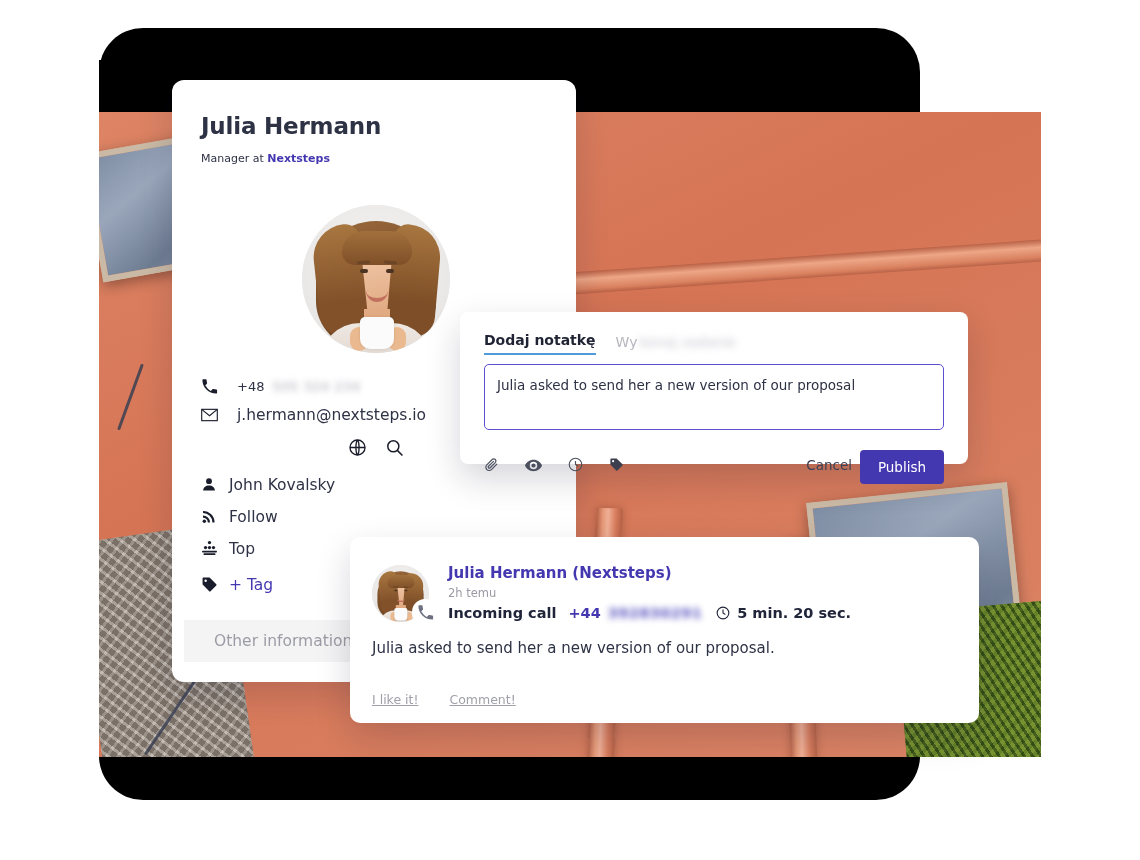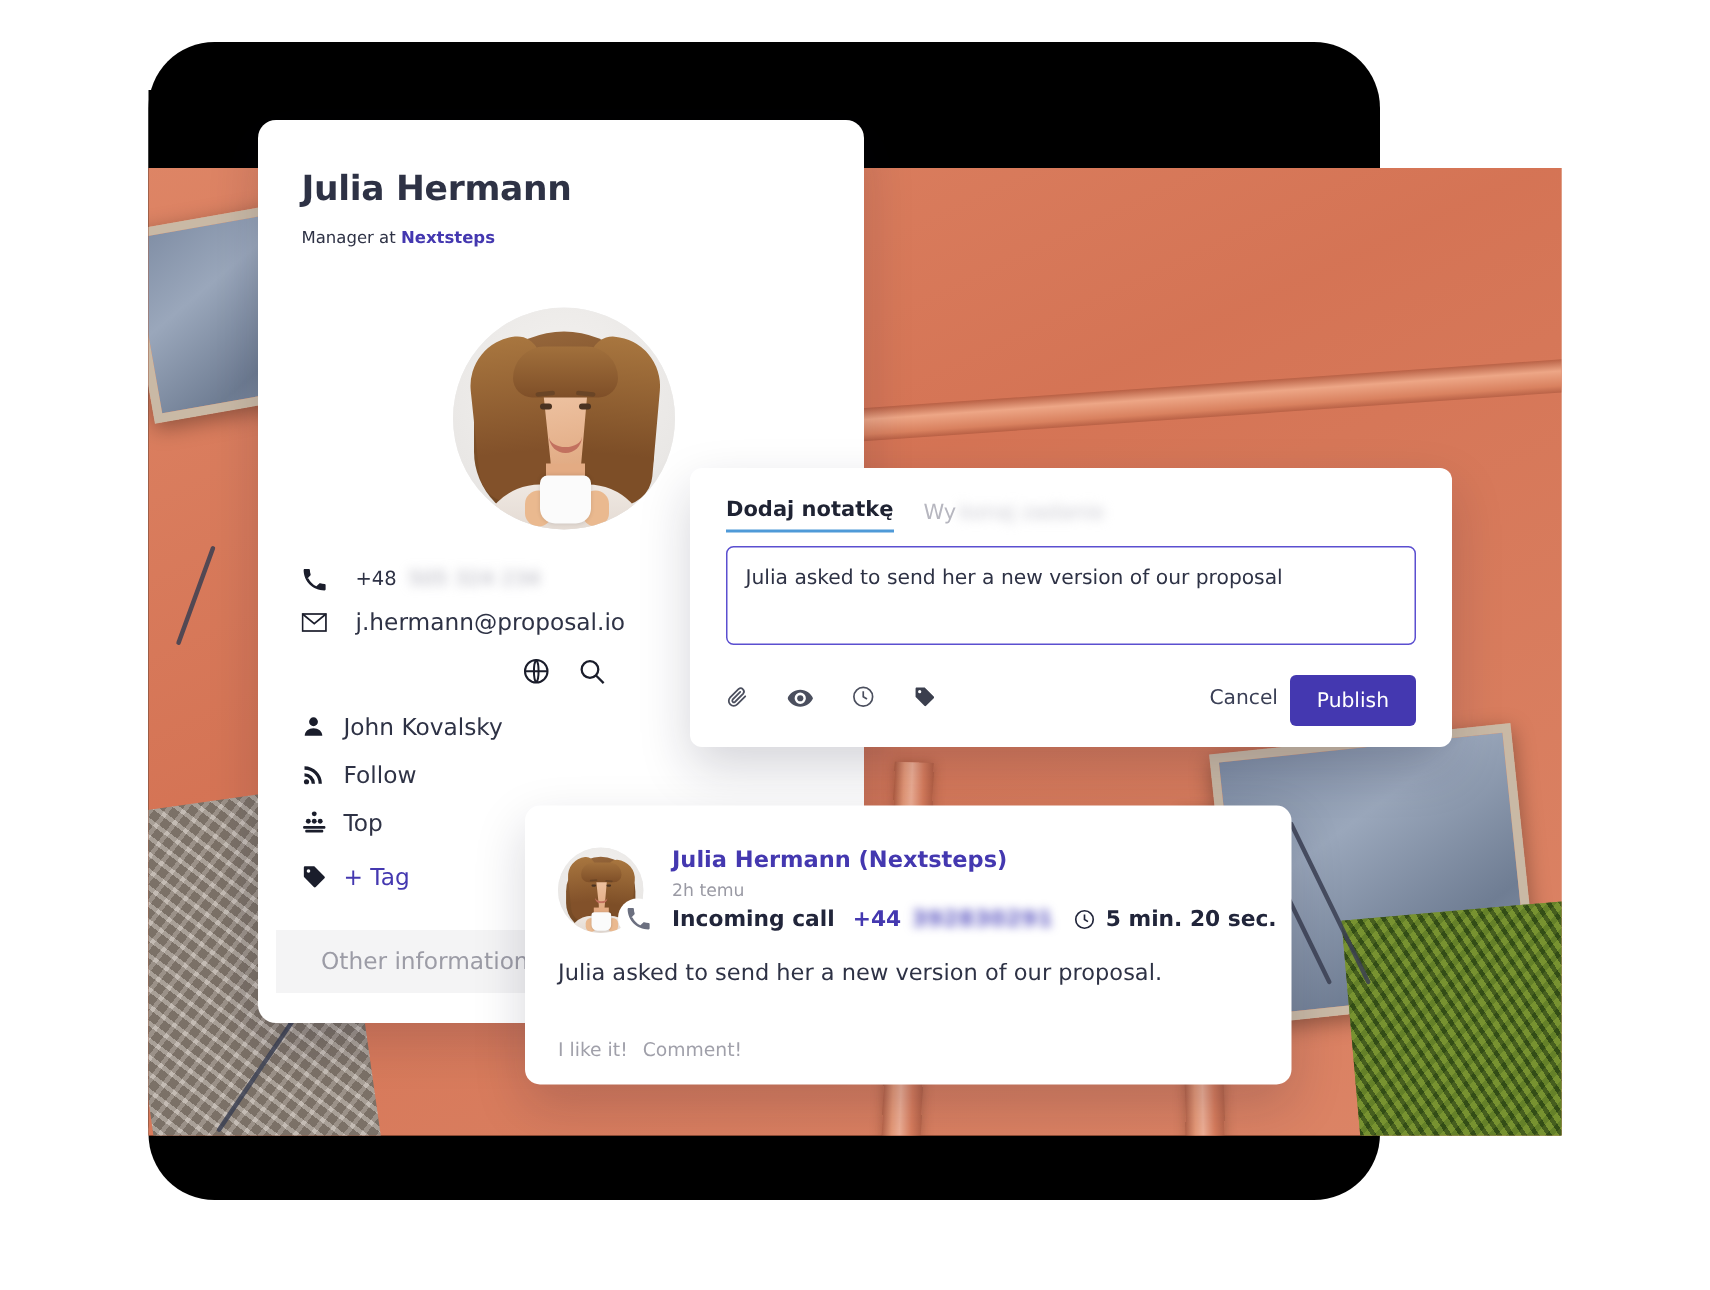--- a/index.html
+++ b/index.html
@@ -295,21 +295,21 @@
     font-size: 15.5px;
     color: #9c9ca6;
   }
 
   
   #note-editor {
     position: absolute;
     left: 460px;
     top: 312px;
     width: 508px;
-    height: 186px;
+    height: 152px;
     background: #ffffff;
     border-radius: 8px;
     box-shadow: 0 14px 34px rgba(20,20,50,0.18);
   }
   #note-tabs {
     position: absolute;
     left: 24px;
     top: 20px;
     display: flex;
     align-items: flex-end;
@@ -379,25 +379,26 @@
     padding: 9px 18px;
     cursor: pointer;
     font-family: "DejaVu Sans", "Liberation Sans", sans-serif;
   }
 
   
   #activity-card {
     position: absolute;
     left: 350px;
     top: 537px;
-    width: 511px;
+    width: 589px;
     height: 186px;
     background: #ffffff;
     border-radius: 10px;
     box-shadow: 0 14px 34px rgba(20,20,50,0.17);
+    padding-left: 40px;
   }
   #activity-avatar {
     position: absolute;
     left: 22px;
     top: 28px;
     width: 57px;
     height: 57px;
     border-radius: 50%;
     overflow: hidden;
     background: #efefef;
@@ -469,23 +470,24 @@
     left: 22px;
     top: 102px;
     font-size: 15px;
     color: #2e3245;
   }
   #activity-actions {
     position: absolute;
     left: 22px;
     top: 155px;
     display: flex;
-    gap: 10px;
+    gap: 31px;
     font-size: 12.5px;
     color: #a0a0aa;
+    text-decoration: underline;
   }
   #activity-actions span { cursor: pointer; }
 </style>
 </head>
 <body>
 
 <div id="device-frame"></div>
 <div id="device-frame-ext"></div>
 
 <div id="roof-photo">
@@ -542,21 +544,21 @@
     <span class="phone-blur">505 324 234</span>
   </div>
 
   <div class="contact-row row-mail">
     <span class="ico">
       <svg width="17" height="14" viewBox="0 0 24 18" fill="none" stroke="#1a1d2b" stroke-width="1.6">
           <rect x="1" y="1" width="22" height="16"></rect>
           <path d="M1 1l11 9 11-9"></path>
         </svg>
     </span>
-    <span class="mail-text">j.hermann@proposal.io</span>
+    <span class="mail-text">j.hermann@nextsteps.io</span>
   </div>
 
   <div id="icon-row">
     <span class="mini">
       <svg width="19" height="19" viewBox="0 0 24 24" fill="none" stroke="#1a1d2b" stroke-width="1.7">
           <circle cx="12" cy="12" r="9.5"></circle>
           <path d="M2.5 12h19M12 2.5c2.6 2.8 2.6 16.2 0 19M12 2.5c-2.6 2.8-2.6 16.2 0 19"></path>
         </svg>
     </span>
     <span class="mini">

